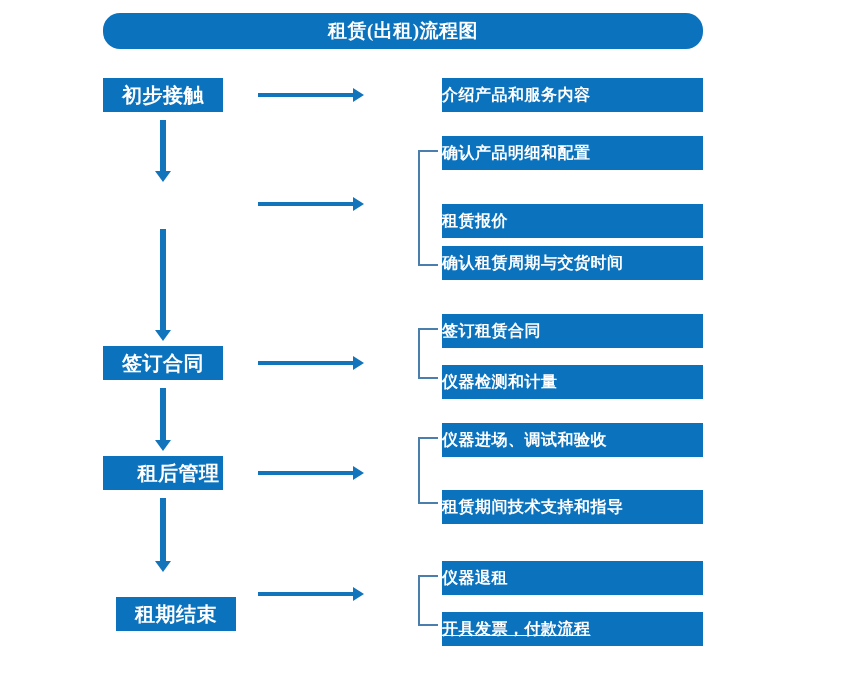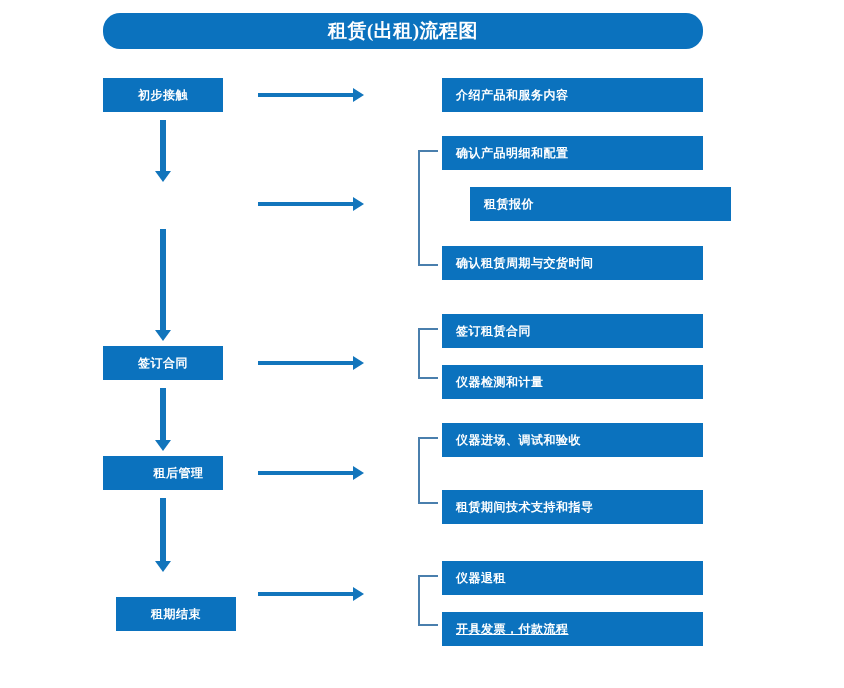--- a/index.html
+++ b/index.html
@@ -38,43 +38,42 @@
     border-radius: 17px;
   }
 
   
   .stage-box {
     position: absolute;
     width: 120px;
     height: 34px;
     background: #0b72be;
     color: #ffffff;
-    font-size: 12px;
+    font-size: 20px;
     font-weight: bold;
     display: flex;
     align-items: center;
     justify-content: center;
     box-sizing: border-box;
     letter-spacing: 0.5px;
   }
 
   
   .detail-box {
     position: absolute;
     left: 442px;
     width: 261px;
     height: 34px;
     background: #0b72be;
     color: #ffffff;
-    font-size: 12px;
+    font-size: 16px;
     font-weight: bold;
     display: flex;
     align-items: center;
     box-sizing: border-box;
-    padding-left: 14px;
     letter-spacing: 0.5px;
   }
 
   
   .h-arrow {
     position: absolute;
     height: 14px;
     pointer-events: none;
   }
   .h-arrow .shaft {
@@ -194,21 +193,21 @@
   <div class="bracket" style="left:418px; top:328px; height:51px;"></div>
 
   <div class="bracket" style="left:418px; top:437px; height:67px;"></div>
 
   <div class="bracket" style="left:418px; top:575px; height:51px;"></div>
 
   <div class="detail-box" style="top:78px;">介绍产品和服务内容</div>
 
   <div class="detail-box" style="top:136px;">确认产品明细和配置</div>
 
-  <div class="detail-box" style="top:187px;margin-left:28px;">租赁报价</div>
+  <div class="detail-box" style="top:204px;">租赁报价</div>
 
   <div class="detail-box" style="top:246px;">确认租赁周期与交货时间</div>
 
   <div class="detail-box" style="top:314px;">签订租赁合同</div>
 
   <div class="detail-box" style="top:365px;">仪器检测和计量</div>
 
   <div class="detail-box" style="top:423px;text-align:center;">仪器进场、调试和验收</div>
 
   <div class="detail-box" style="top:490px;">租赁期间技术支持和指导</div>

